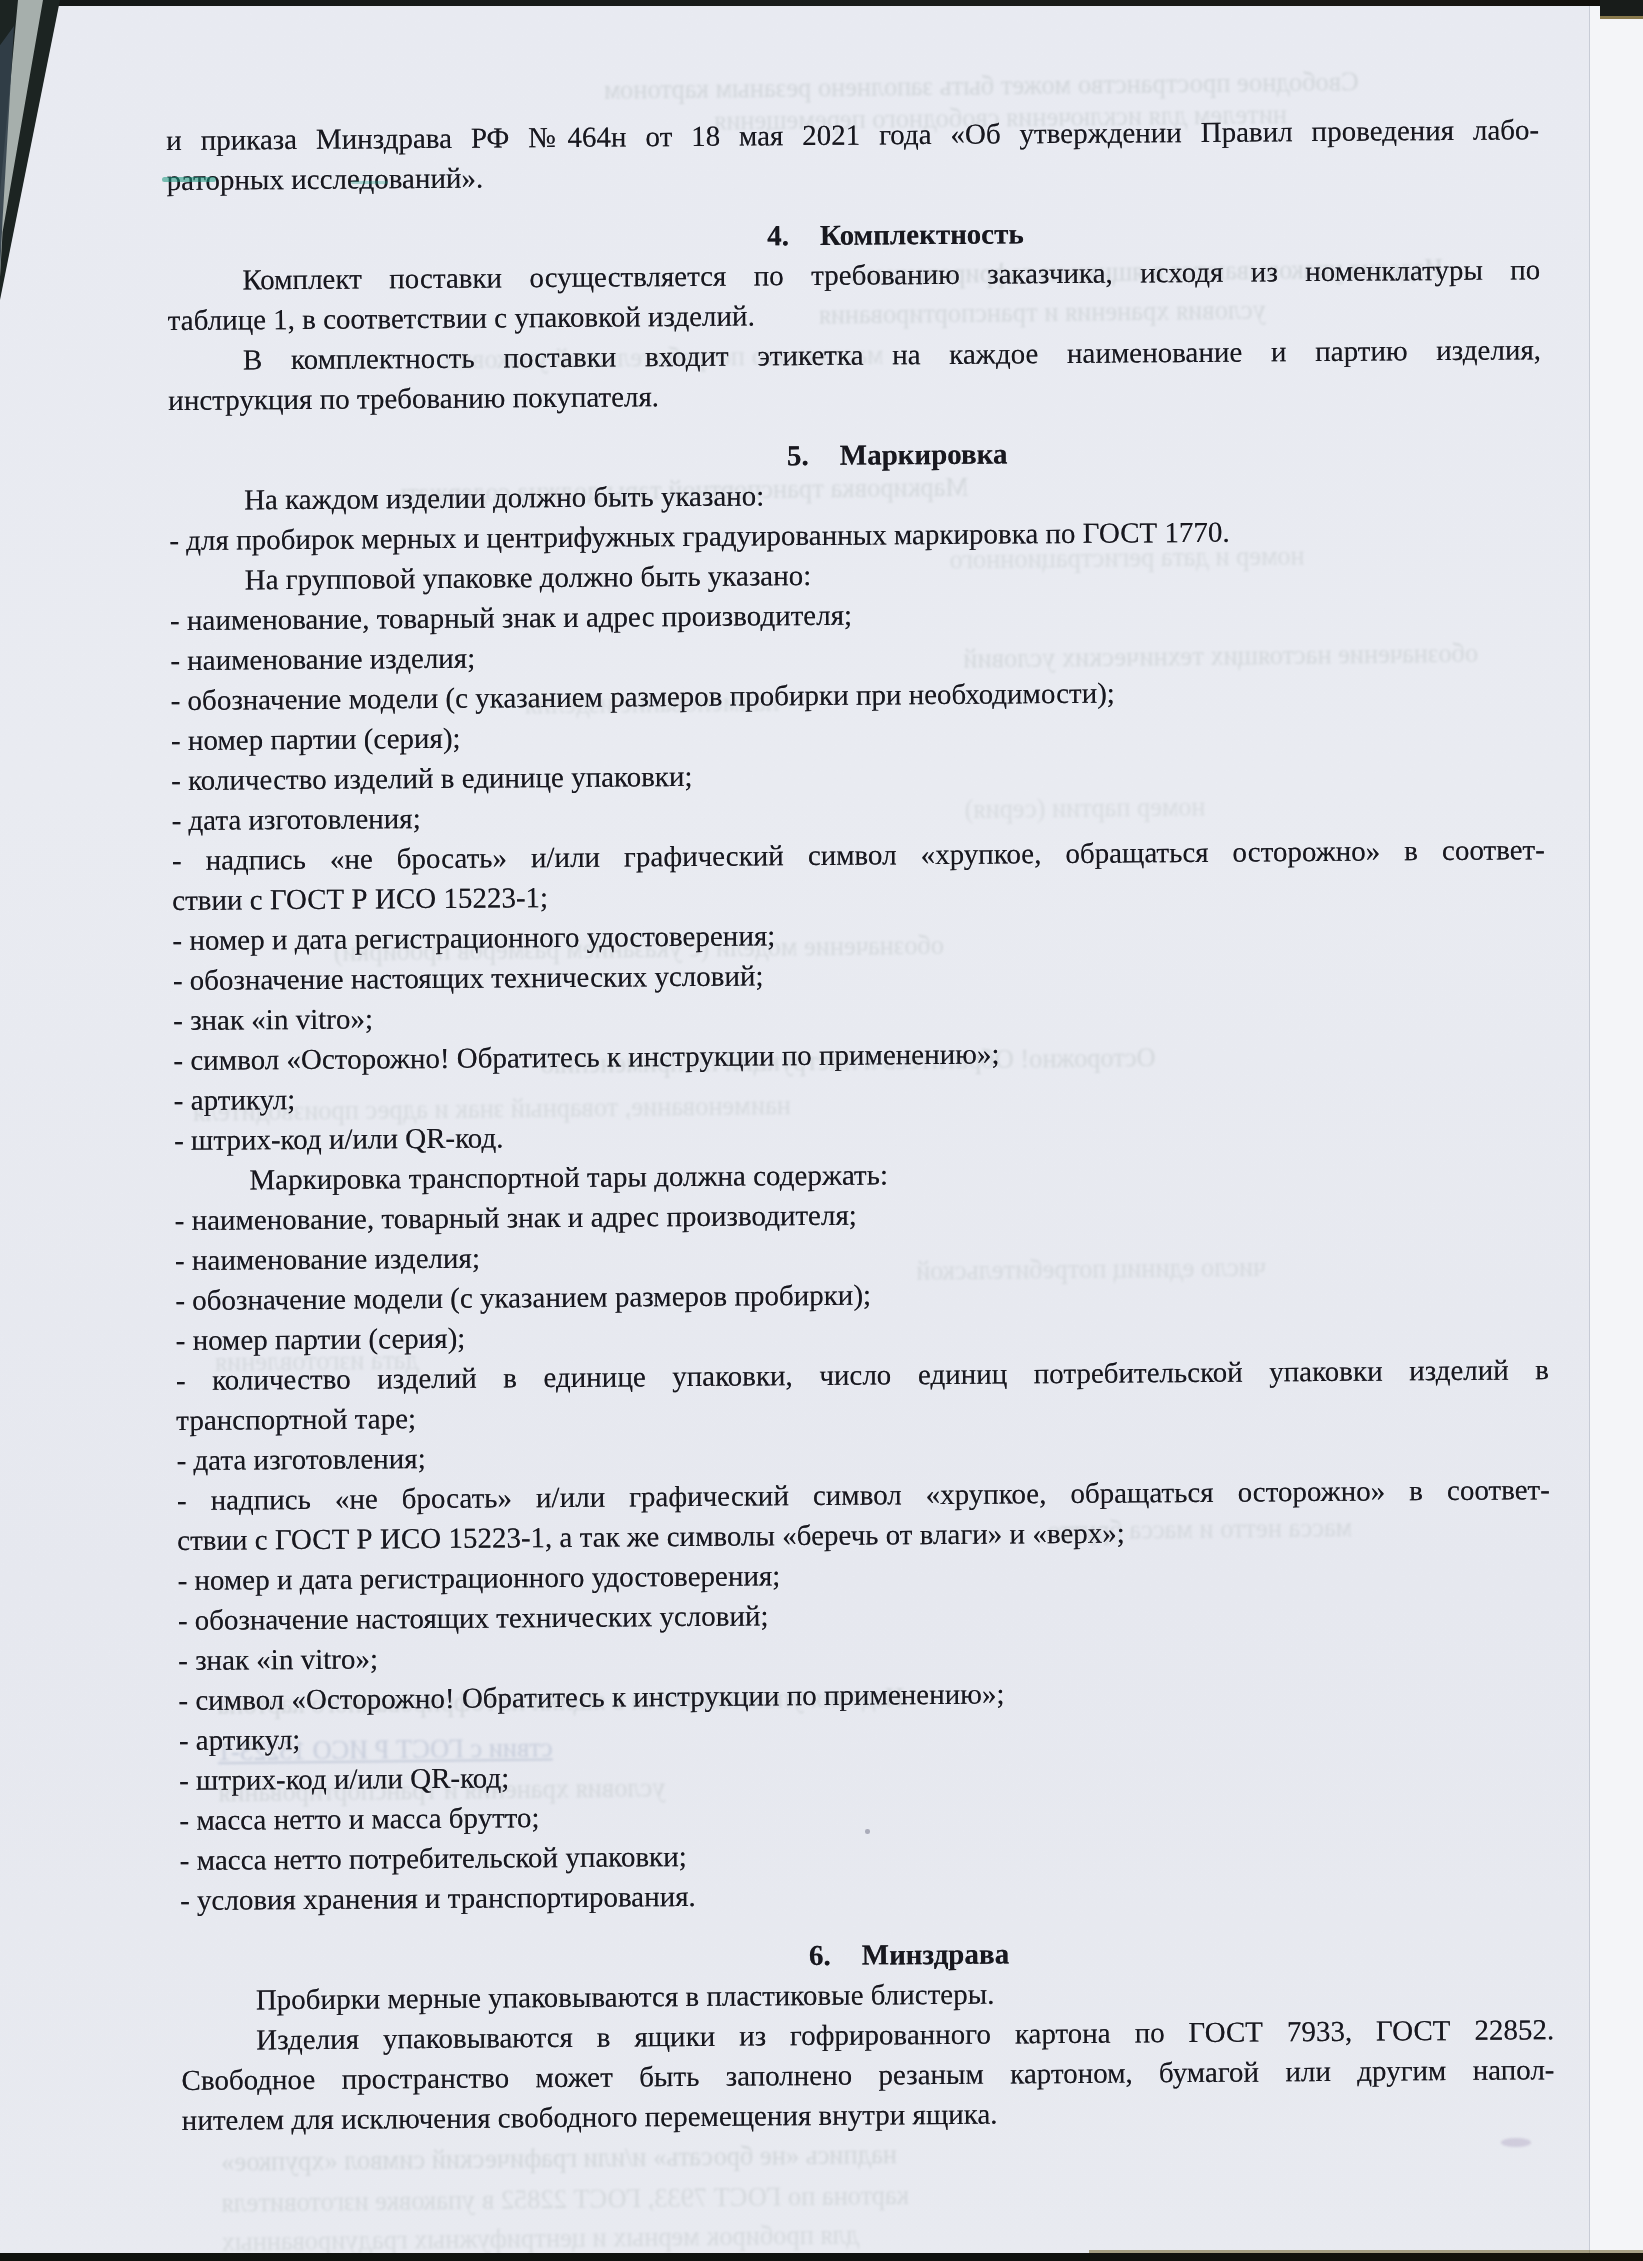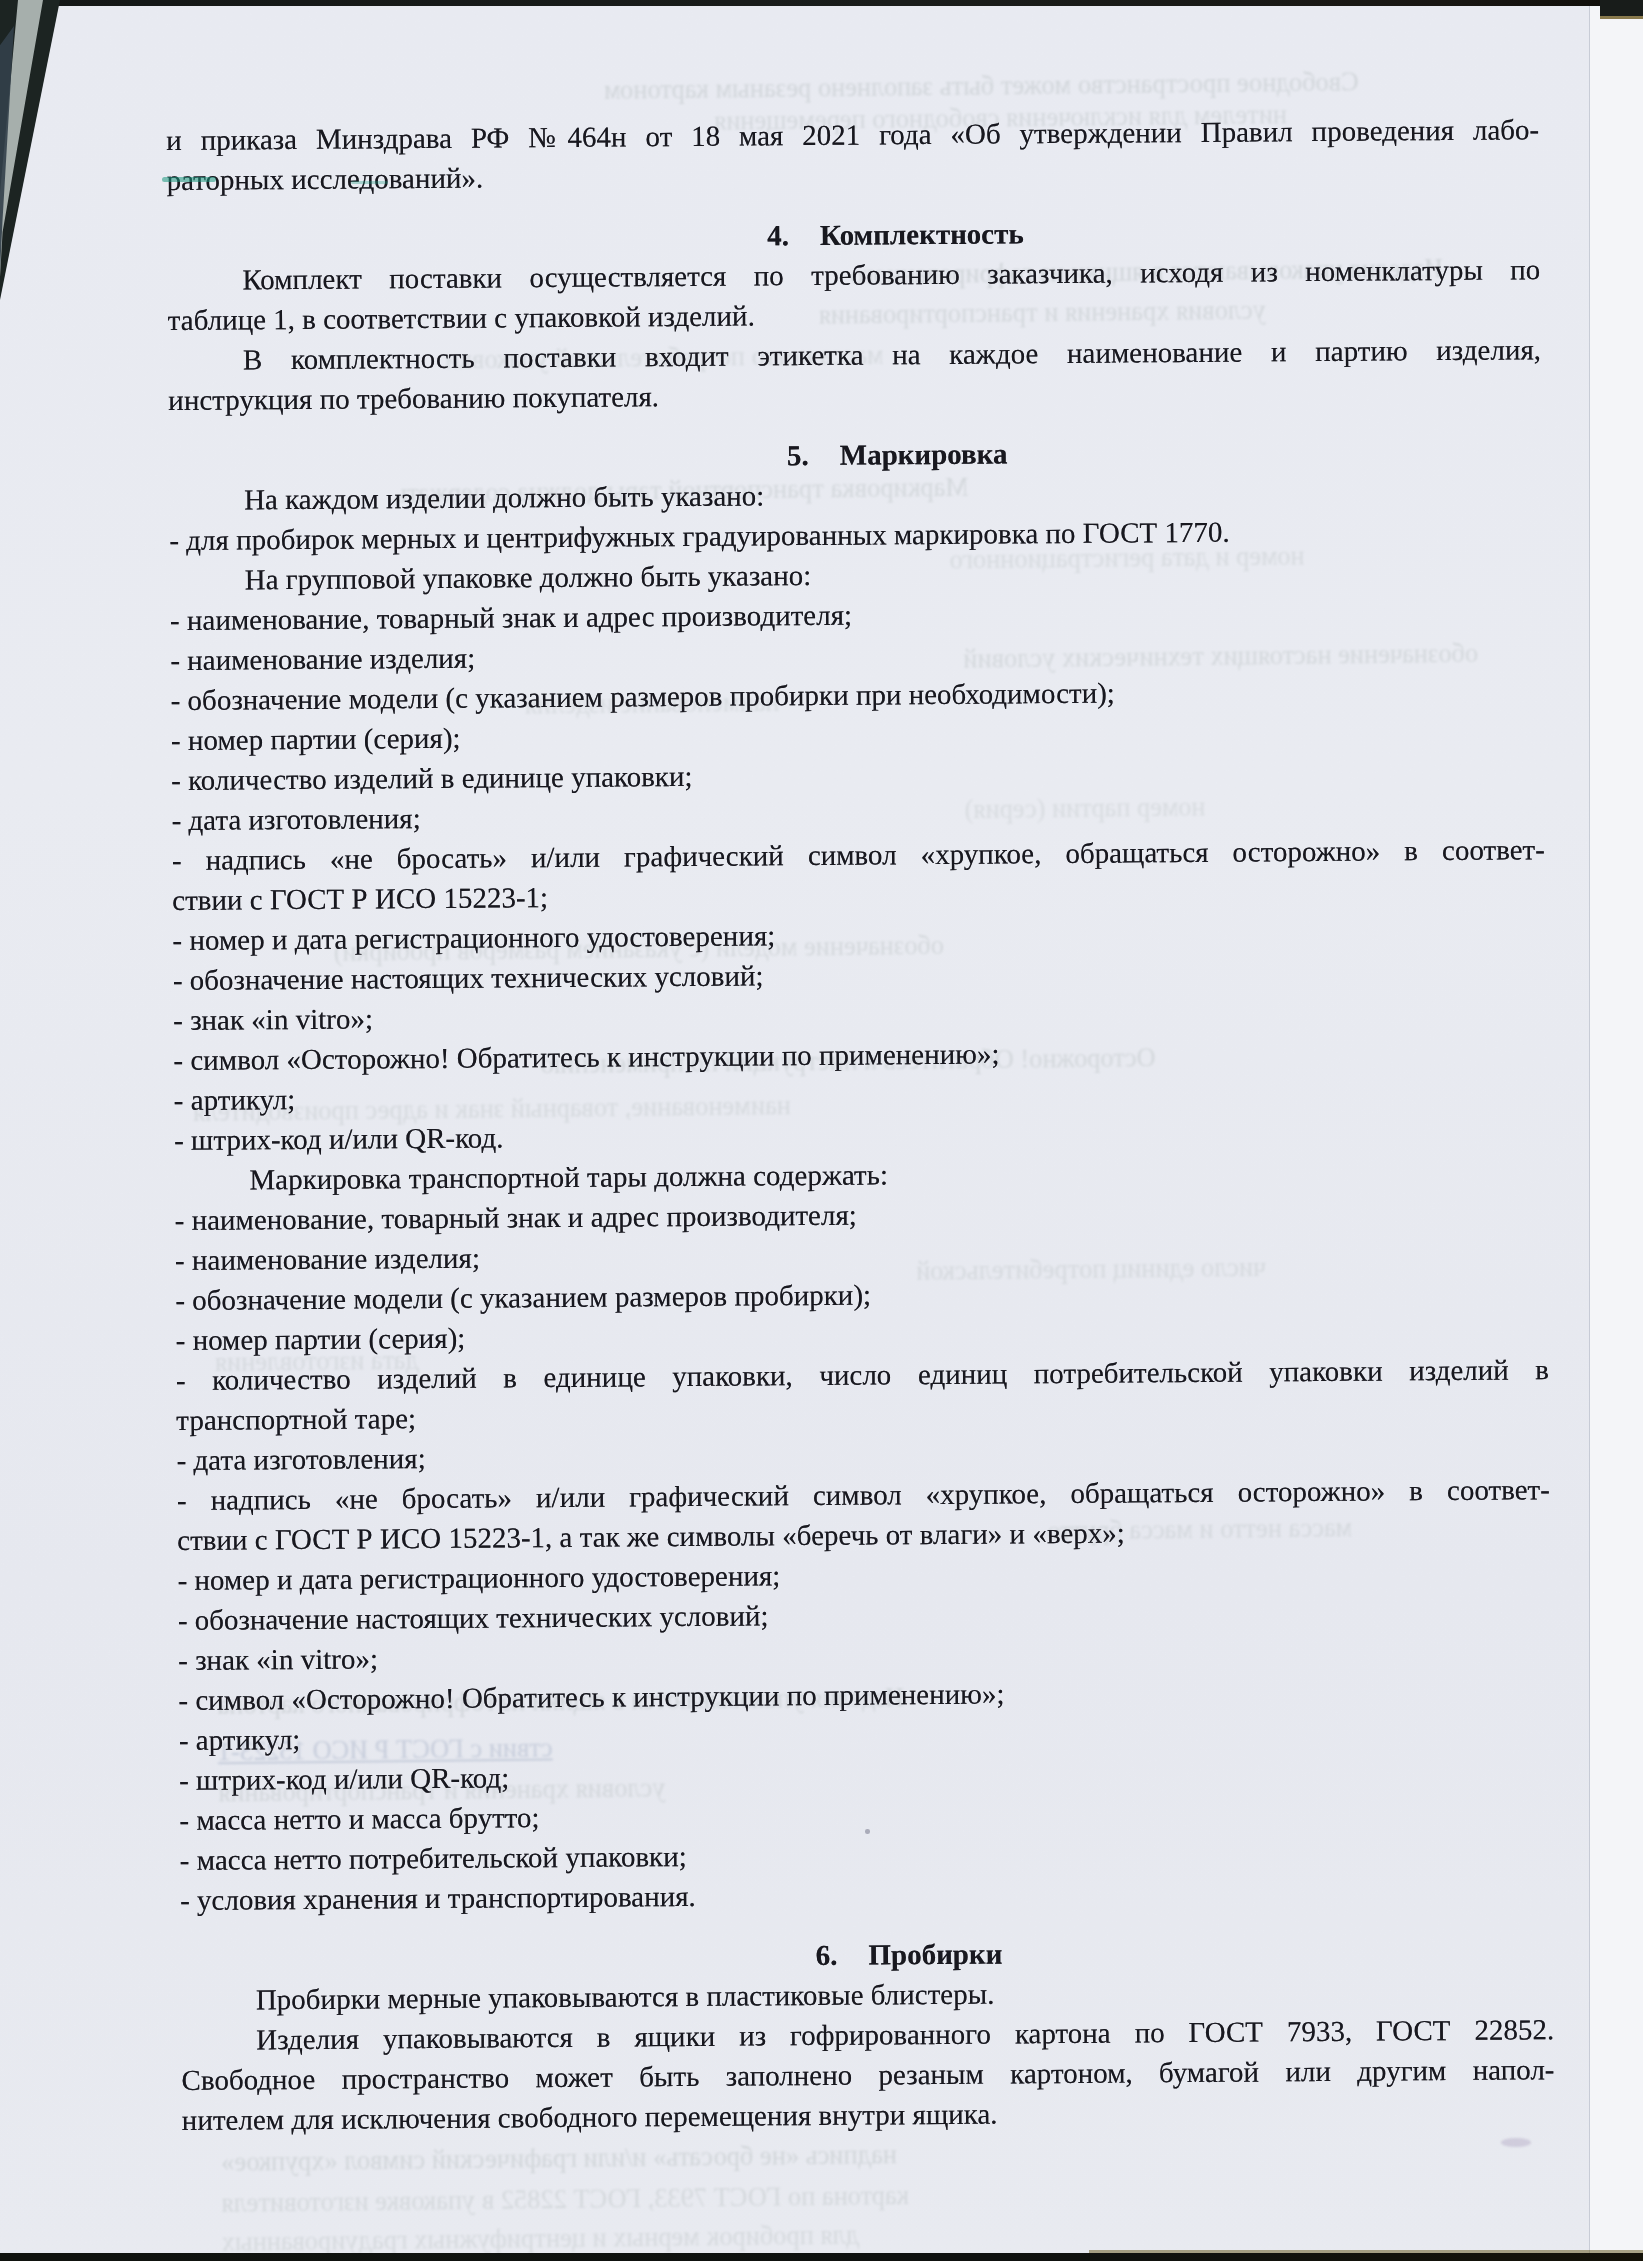--- a/index.html
+++ b/index.html
@@ -175,21 +175,21 @@
         <div class="line">ствии с ГОСТ Р ИСО 15223-1, а так же символы «беречь от влаги» и «верх»;</div>
         <div class="line">- номер и дата регистрационного удостоверения;</div>
         <div class="line">- обозначение настоящих технических условий;</div>
         <div class="line">- знак «in vitro»;</div>
         <div class="line">- символ «Осторожно! Обратитесь к инструкции по применению»;</div>
         <div class="line">- артикул;</div>
         <div class="line">- штрих-код и/или QR-код;</div>
         <div class="line">- масса нетто и масса брутто;</div>
         <div class="line">- масса нетто потребительской упаковки;</div>
         <div class="line">- условия хранения и транспортирования.</div>
-        <div class="line heading"><span class="hnum">6.</span><span class="htitle">Пробирки</span></div>
+        <div class="line heading"><span class="hnum">6.</span><span class="htitle">Минздрава</span></div>
         <div class="line indent">Пробирки мерные упаковываются в пластиковые блистеры.</div>
         <div class="line indent justify">Изделия упаковываются в ящики из гофрированного картона по ГОСТ 7933, ГОСТ 22852.</div>
         <div class="line justify">Свободное пространство может быть заполнено резаным картоном, бумагой или другим напол-</div>
         <div class="line">нителем для исключения свободного перемещения внутри ящика.</div>
       </div>
   </div>
 
   <div class="artifact edge-top"></div>
   <div class="artifact edge-top-brown"></div>
   <div class="artifact corner-tr"></div>

